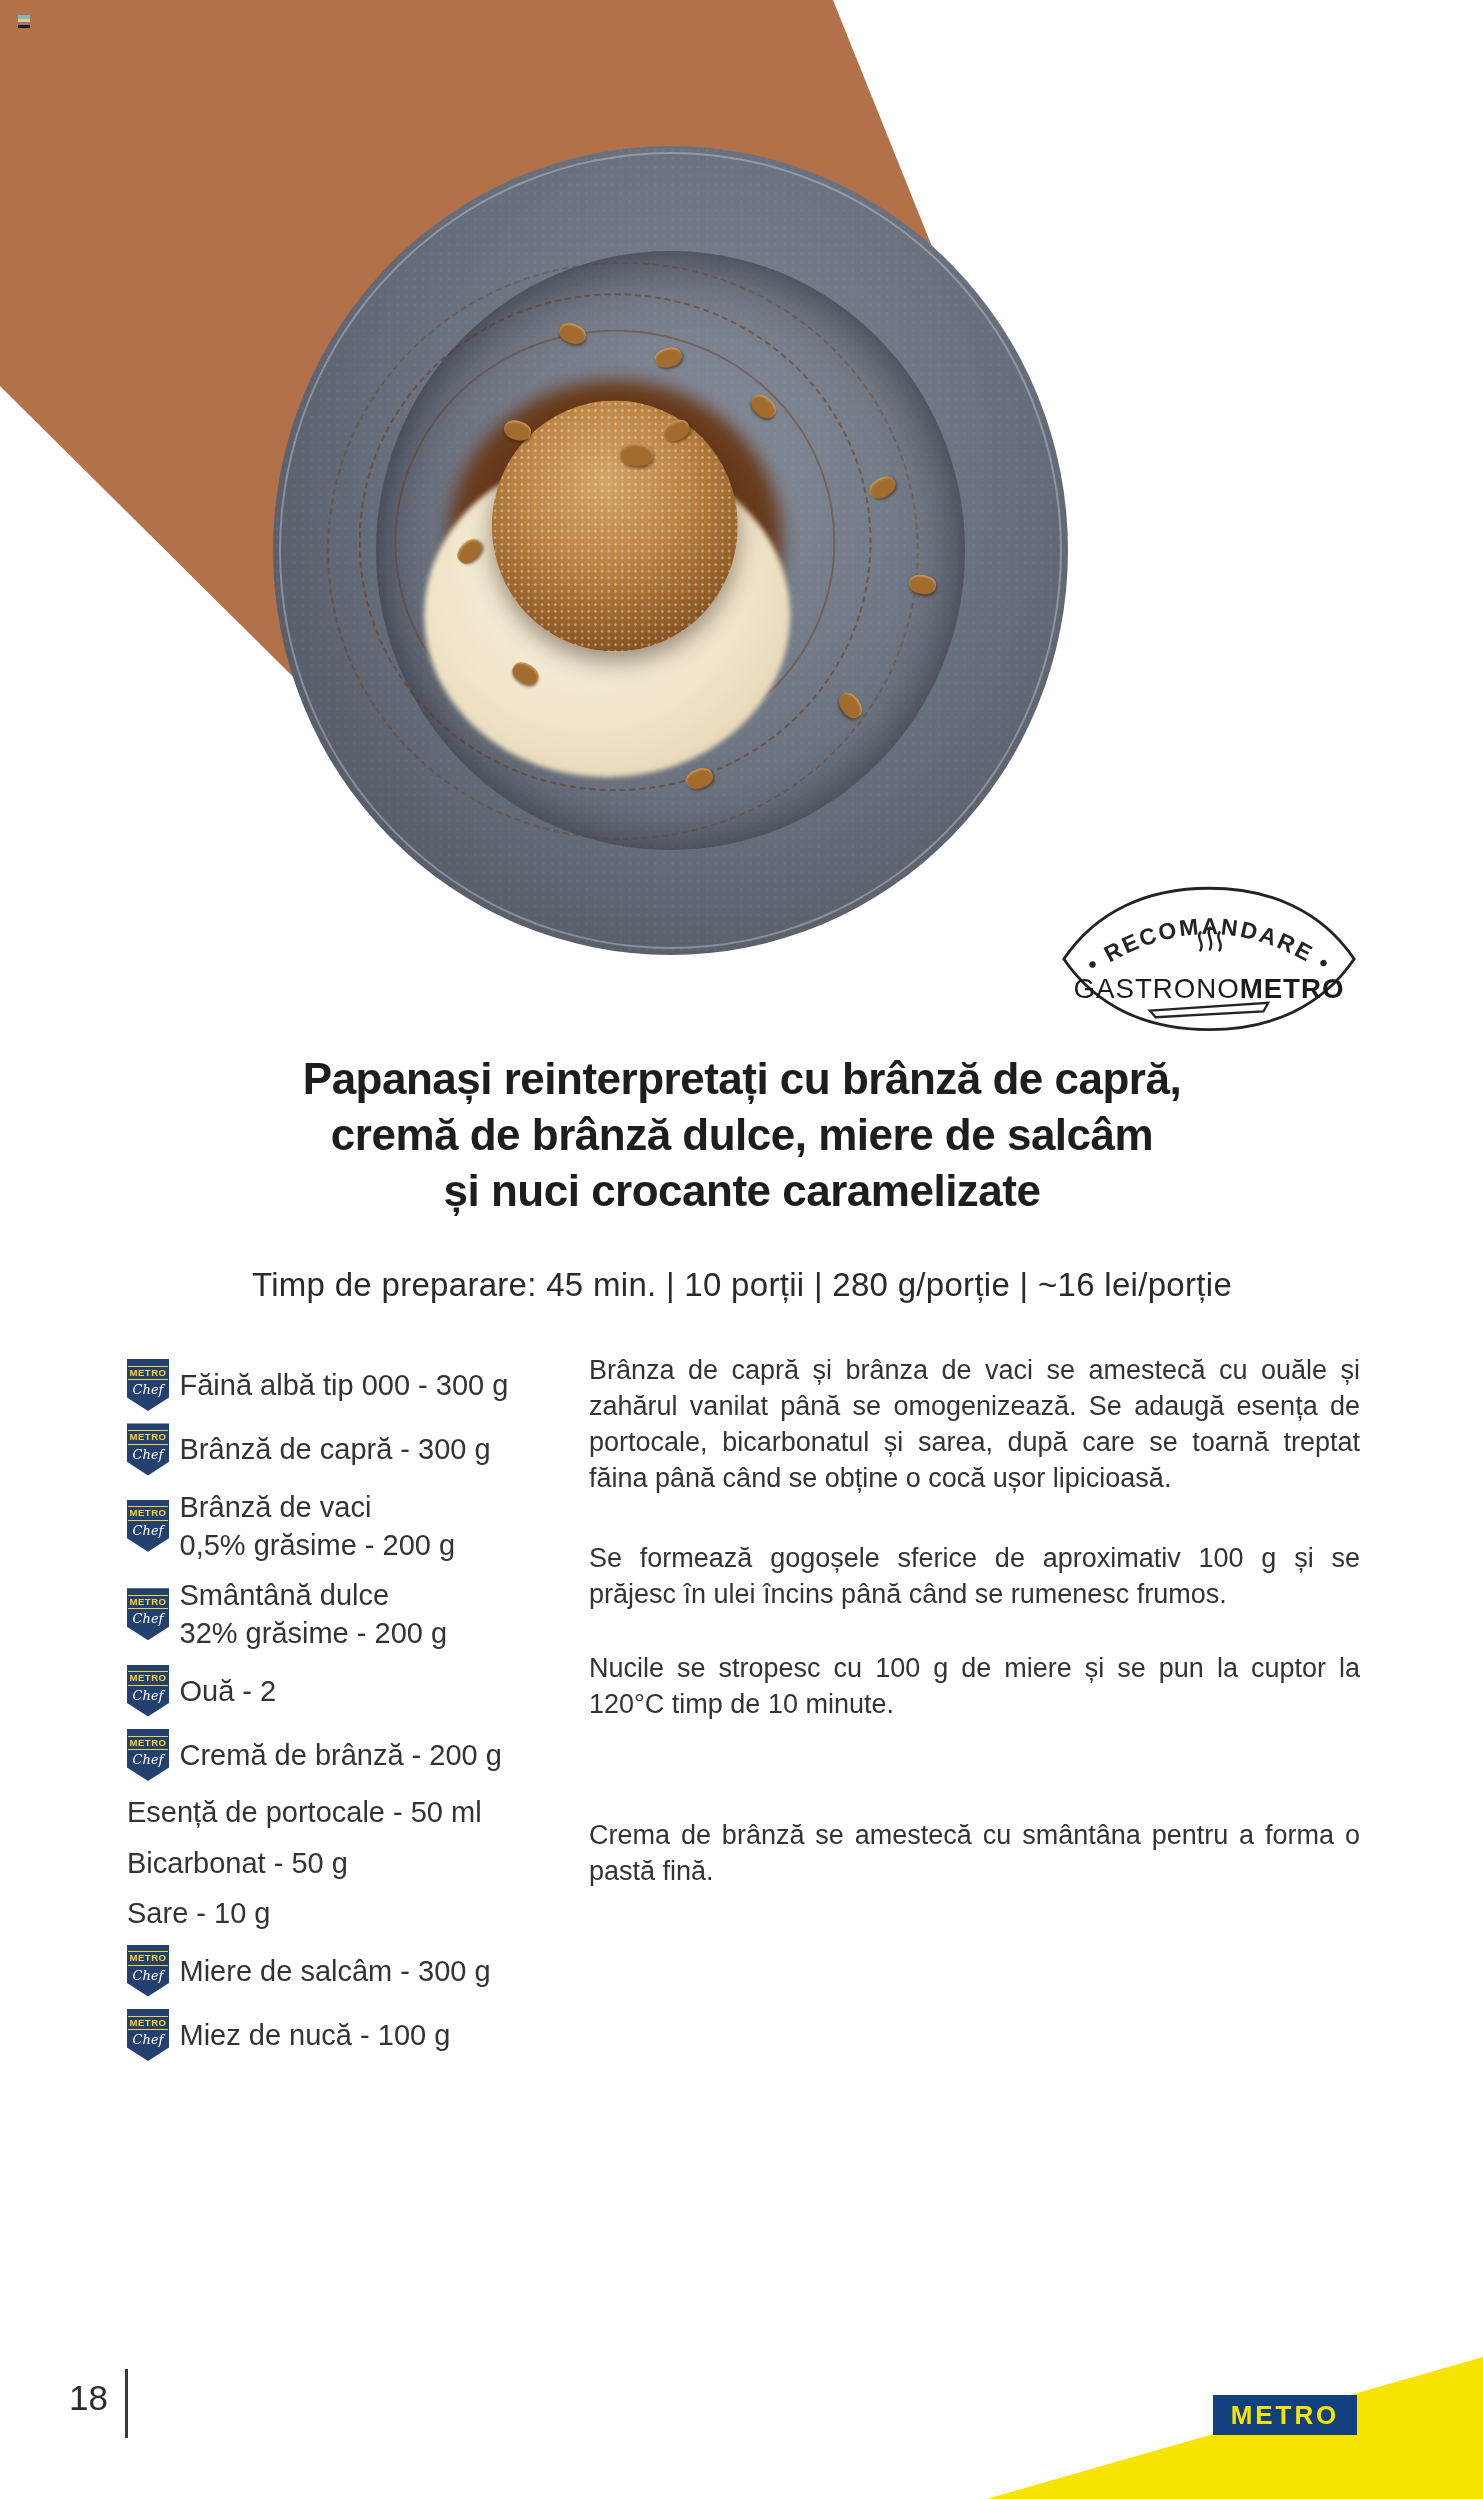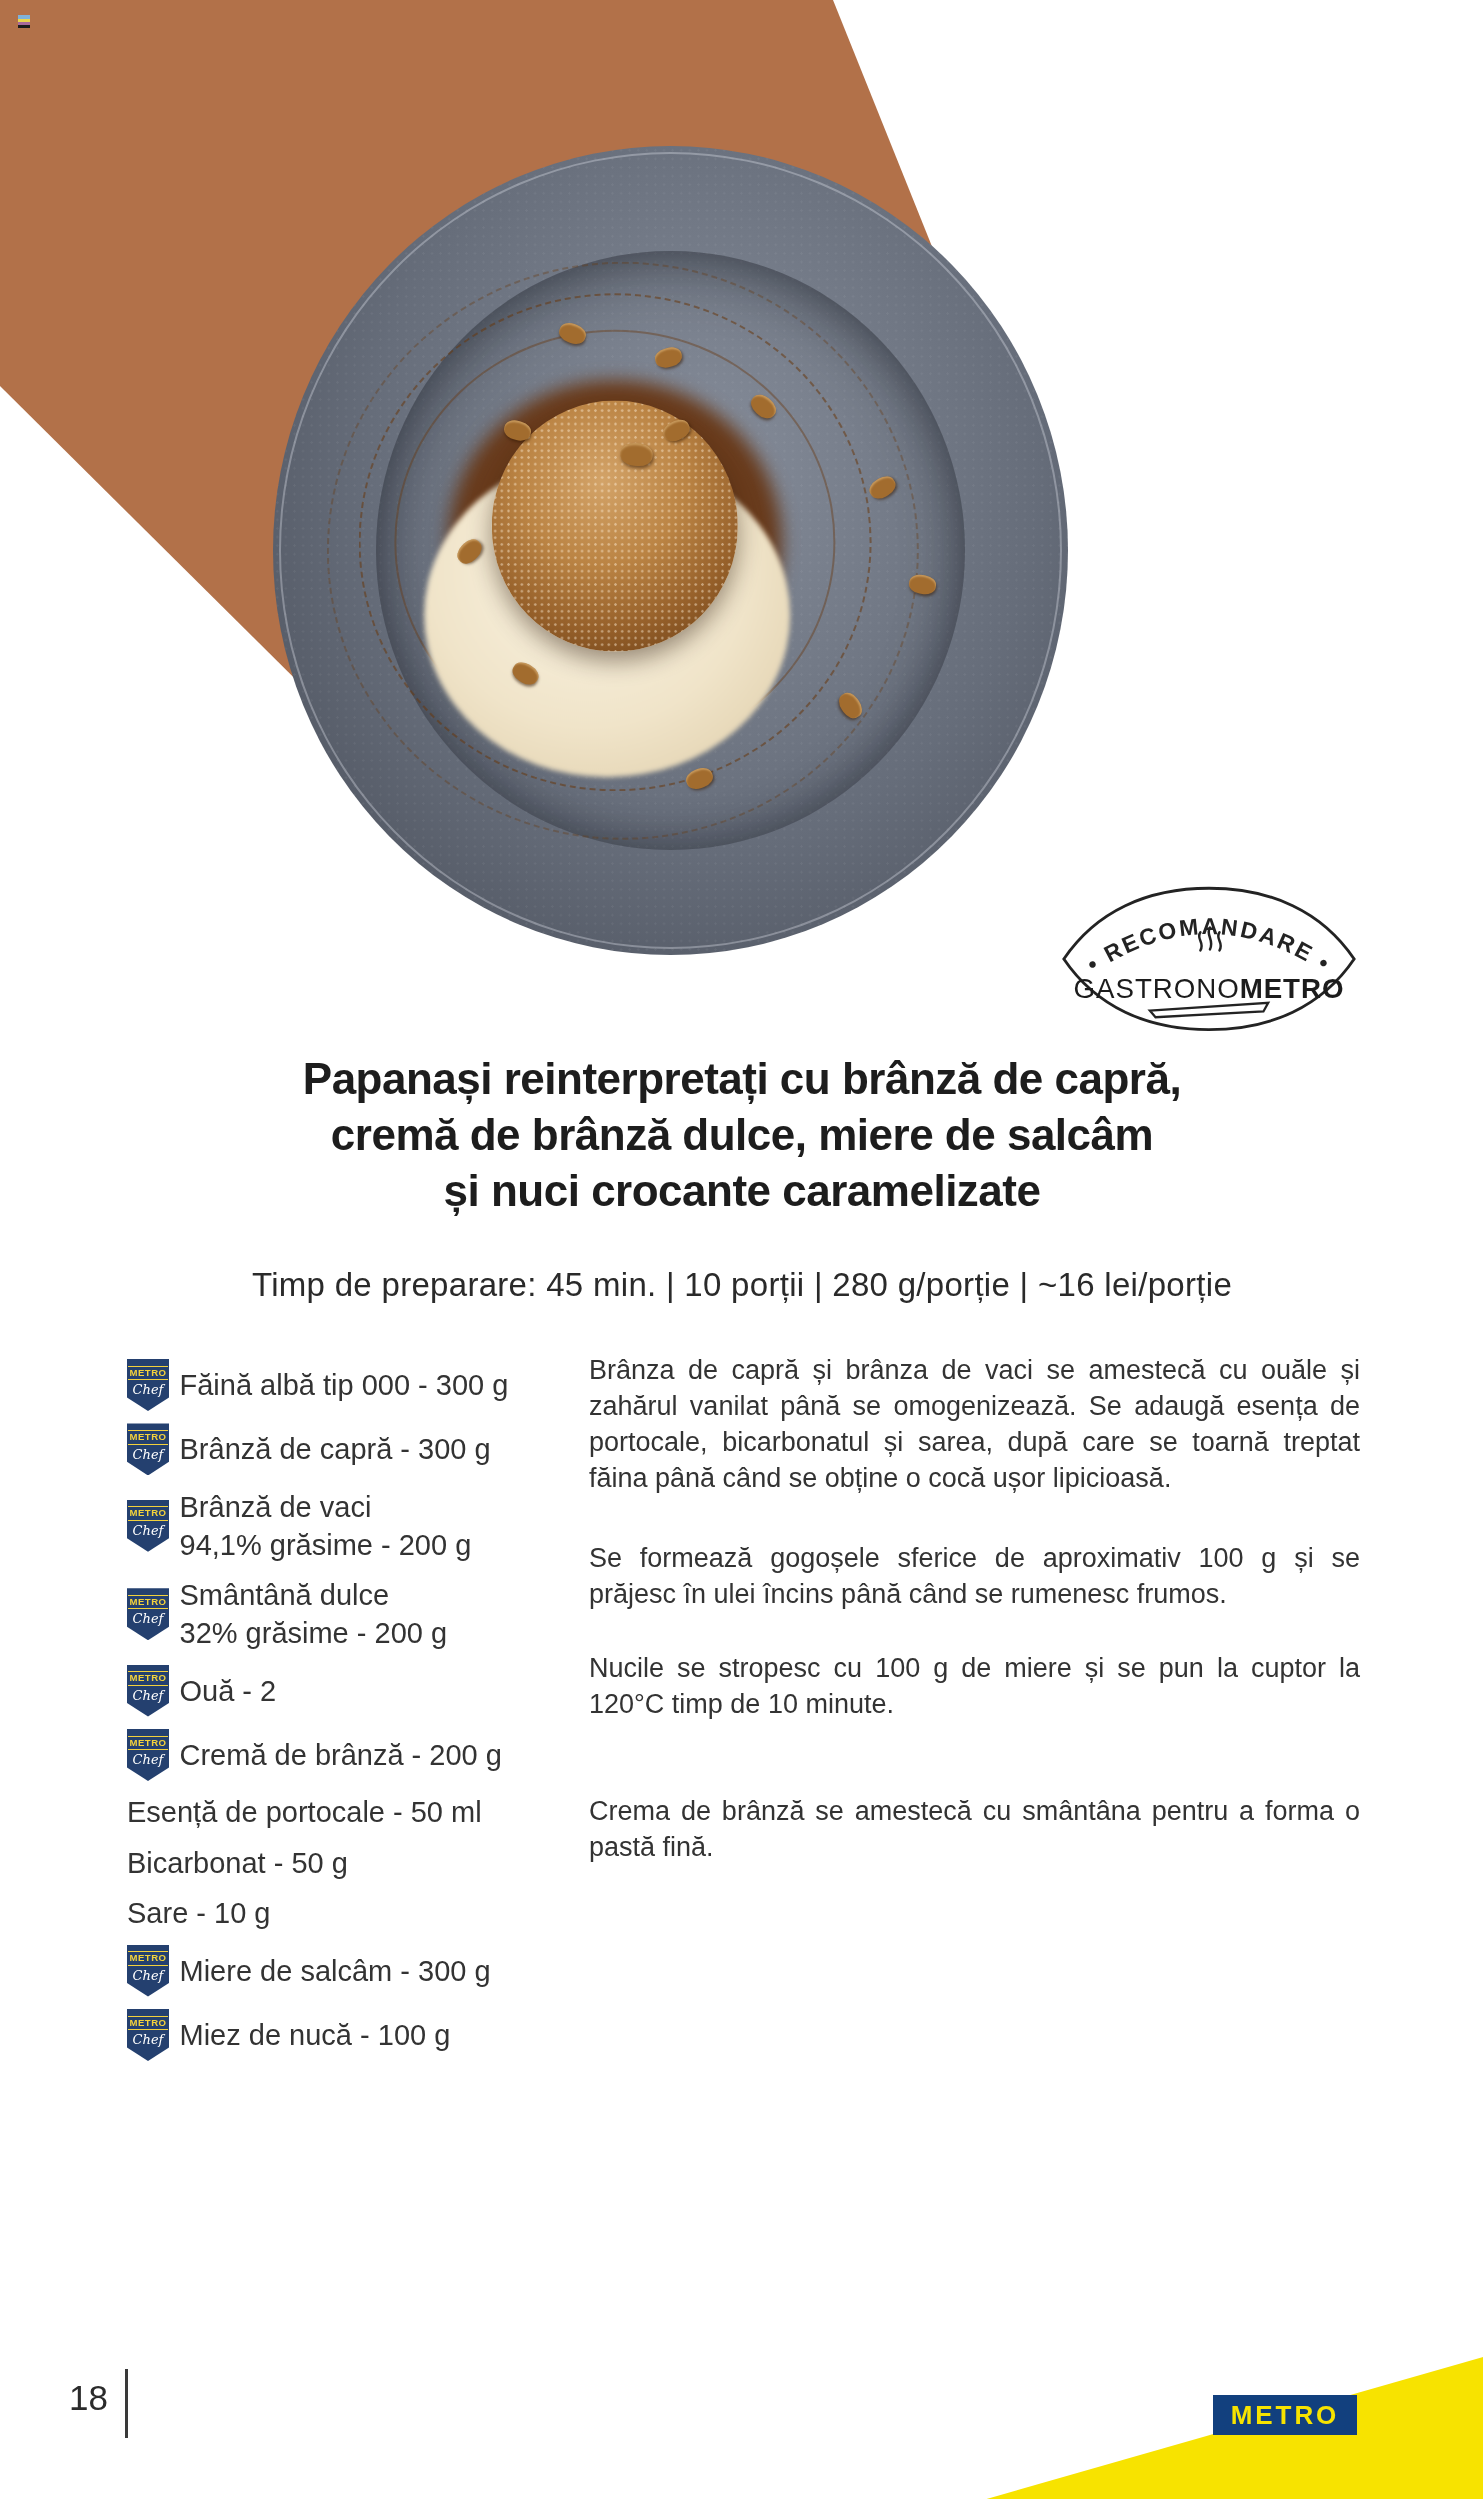--- a/index.html
+++ b/index.html
@@ -98,21 +98,21 @@
     font-family:"DejaVu Serif", serif;font-style:italic;color:#ffffff;
     font-size:13px;line-height:19px;
   }
   .instructions{
     position:absolute;left:589px;top:1352px;width:771px;
     font-size:27px;line-height:36px;color:#333;text-align:justify;
   }
   .instructions p{margin:0;}
   .instructions p.p1{margin-bottom:44px;}
   .instructions p.p2{margin-bottom:38px;}
-  .instructions p.p3{margin-bottom:71px;}
+  .instructions p.p3{margin-bottom:95px;}
   
   .page-num{position:absolute;left:69px;top:2378px;font-size:35px;color:#2b2b2b;}
   .footer-rule{position:absolute;left:125px;top:2369px;width:2.9px;height:69px;background:#3a3a3a;}
   .yellow-wedge{
     position:absolute;left:977px;top:2350px;width:507px;height:149px;
     background:#f7e300;
     clip-path:polygon(9.6px 149px,507px 6.7px,507px 149px);
   }
   .metro-logo{
     position:absolute;left:1213px;top:2395px;width:144px;height:40px;
@@ -171,21 +171,21 @@
     <div class="mc-badge"><span class="m">METRO</span><span class="c">Chef</span></div>
     <span>Făină albă tip 000 - 300 g</span>
   </div>
   <div class="ing-item">
     <div class="mc-badge"><span class="m">METRO</span><span class="c">Chef</span></div>
     <span>Brânză de capră - 300 g</span>
   </div>
   <div class="ing-item">
     <div class="mc-badge"><span class="m">METRO</span><span class="c">Chef</span></div>
     <span>Brânză de vaci
-94,1% grăsime - 200 g</span>
+0,5% grăsime - 200 g</span>
   </div>
   <div class="ing-item">
     <div class="mc-badge"><span class="m">METRO</span><span class="c">Chef</span></div>
     <span>Smântână dulce
 32% grăsime - 200 g</span>
   </div>
   <div class="ing-item">
     <div class="mc-badge"><span class="m">METRO</span><span class="c">Chef</span></div>
     <span>Ouă - 2</span>
   </div>

